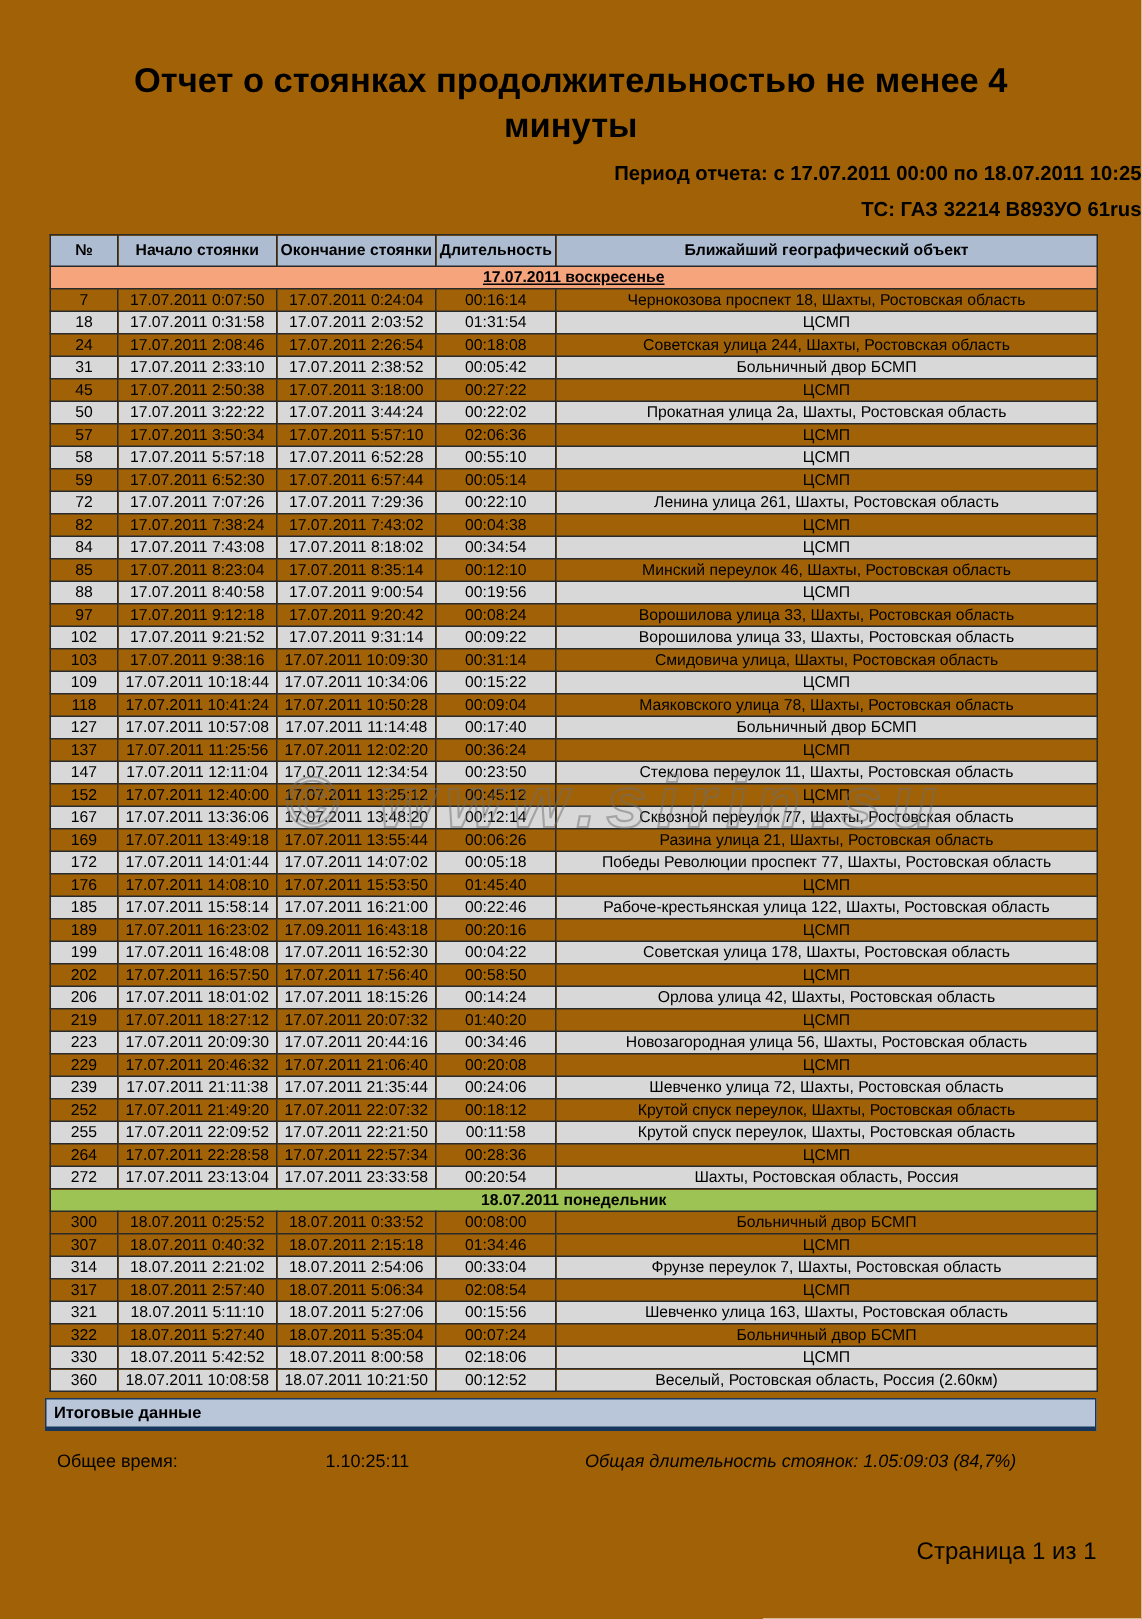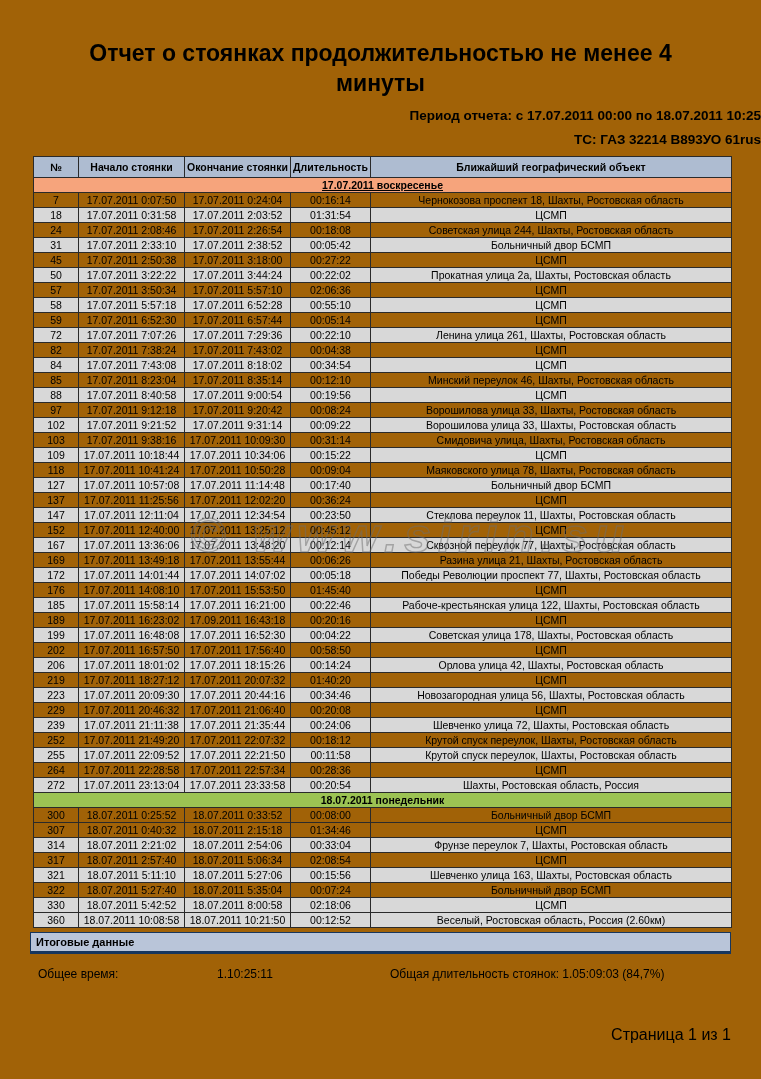--- a/index.html
+++ b/index.html
@@ -70,21 +70,21 @@
     padding: 3px 0 3px 5px;
   }
   .summary-line {
     position: relative;
     margin: 13px 0 0 33px;
     font-size: 12px;
     height: 16px;
   }
   .summary-line .lbl { position: absolute; left: 5px; }
   .summary-line .val { position: absolute; left: 184px; }
-  .summary-line .parking { position: absolute; left: 357px; }
+  .summary-line .parking { position: absolute; left: 357px; font-style: italic; }
   .page-number {
     position: absolute;
     right: 30px;
     top: 1026px;
     font-size: 16px;
   }
   .watermark {
     position: absolute;
     left: 190px;
     top: 508px;

